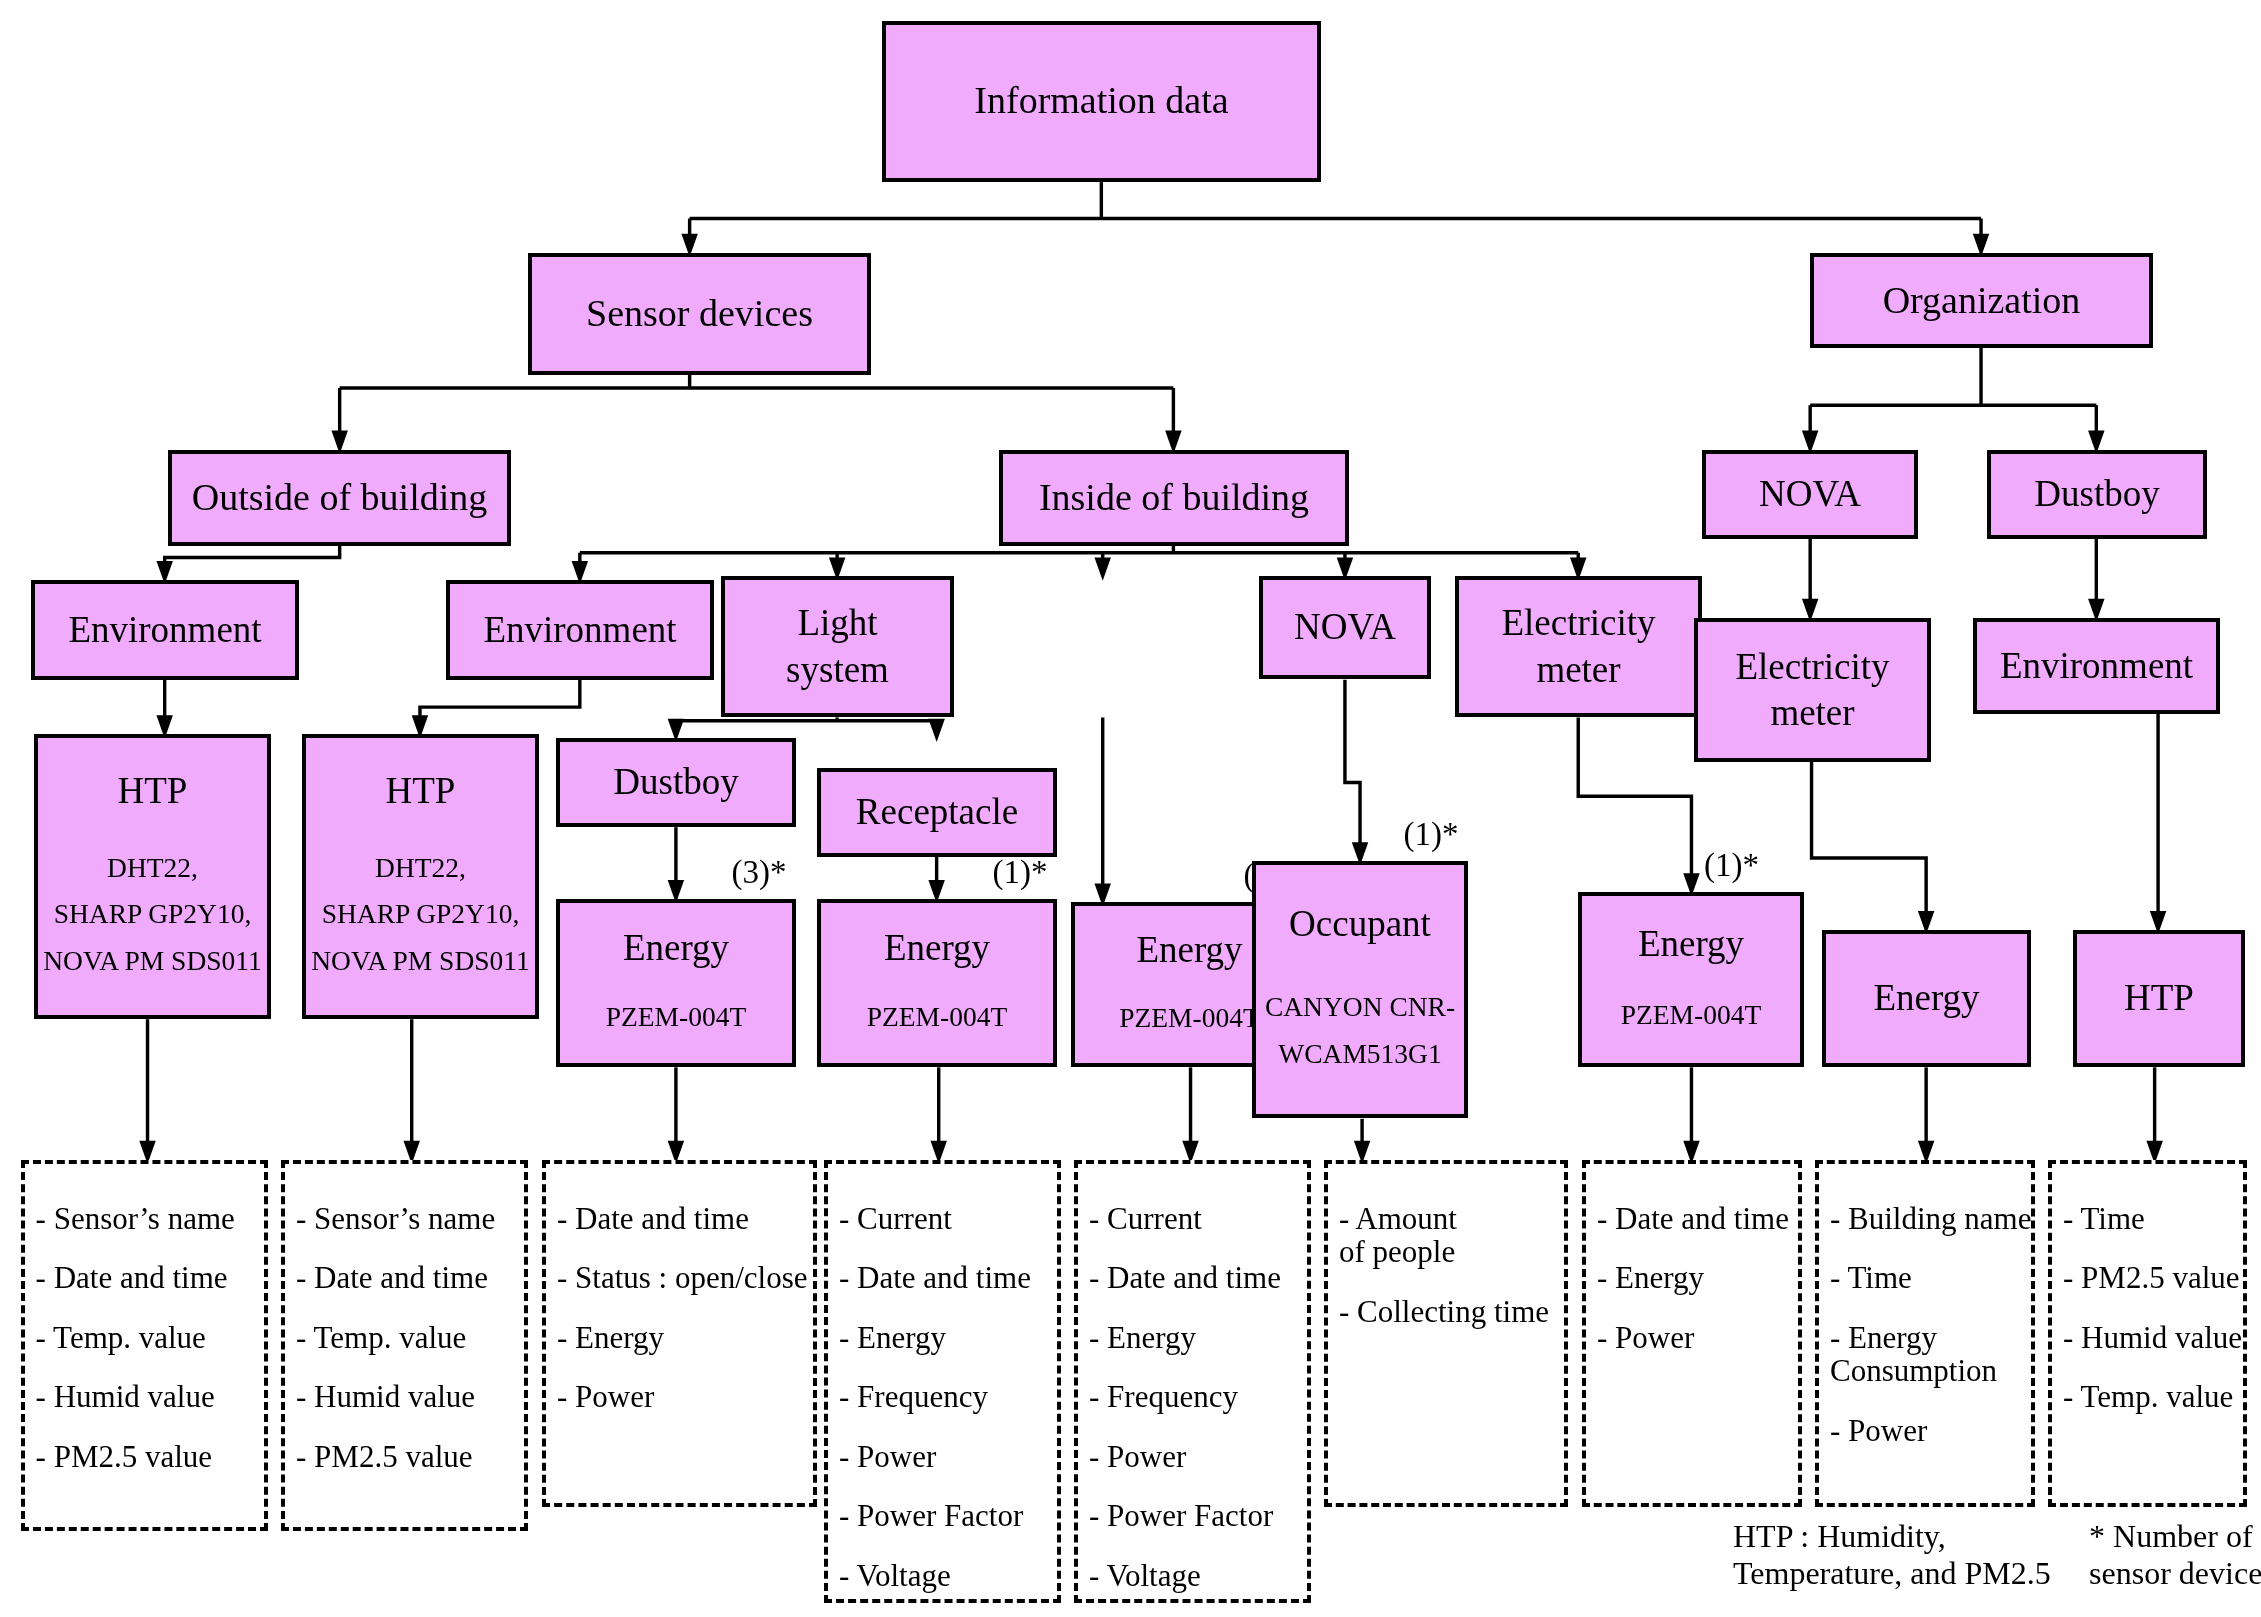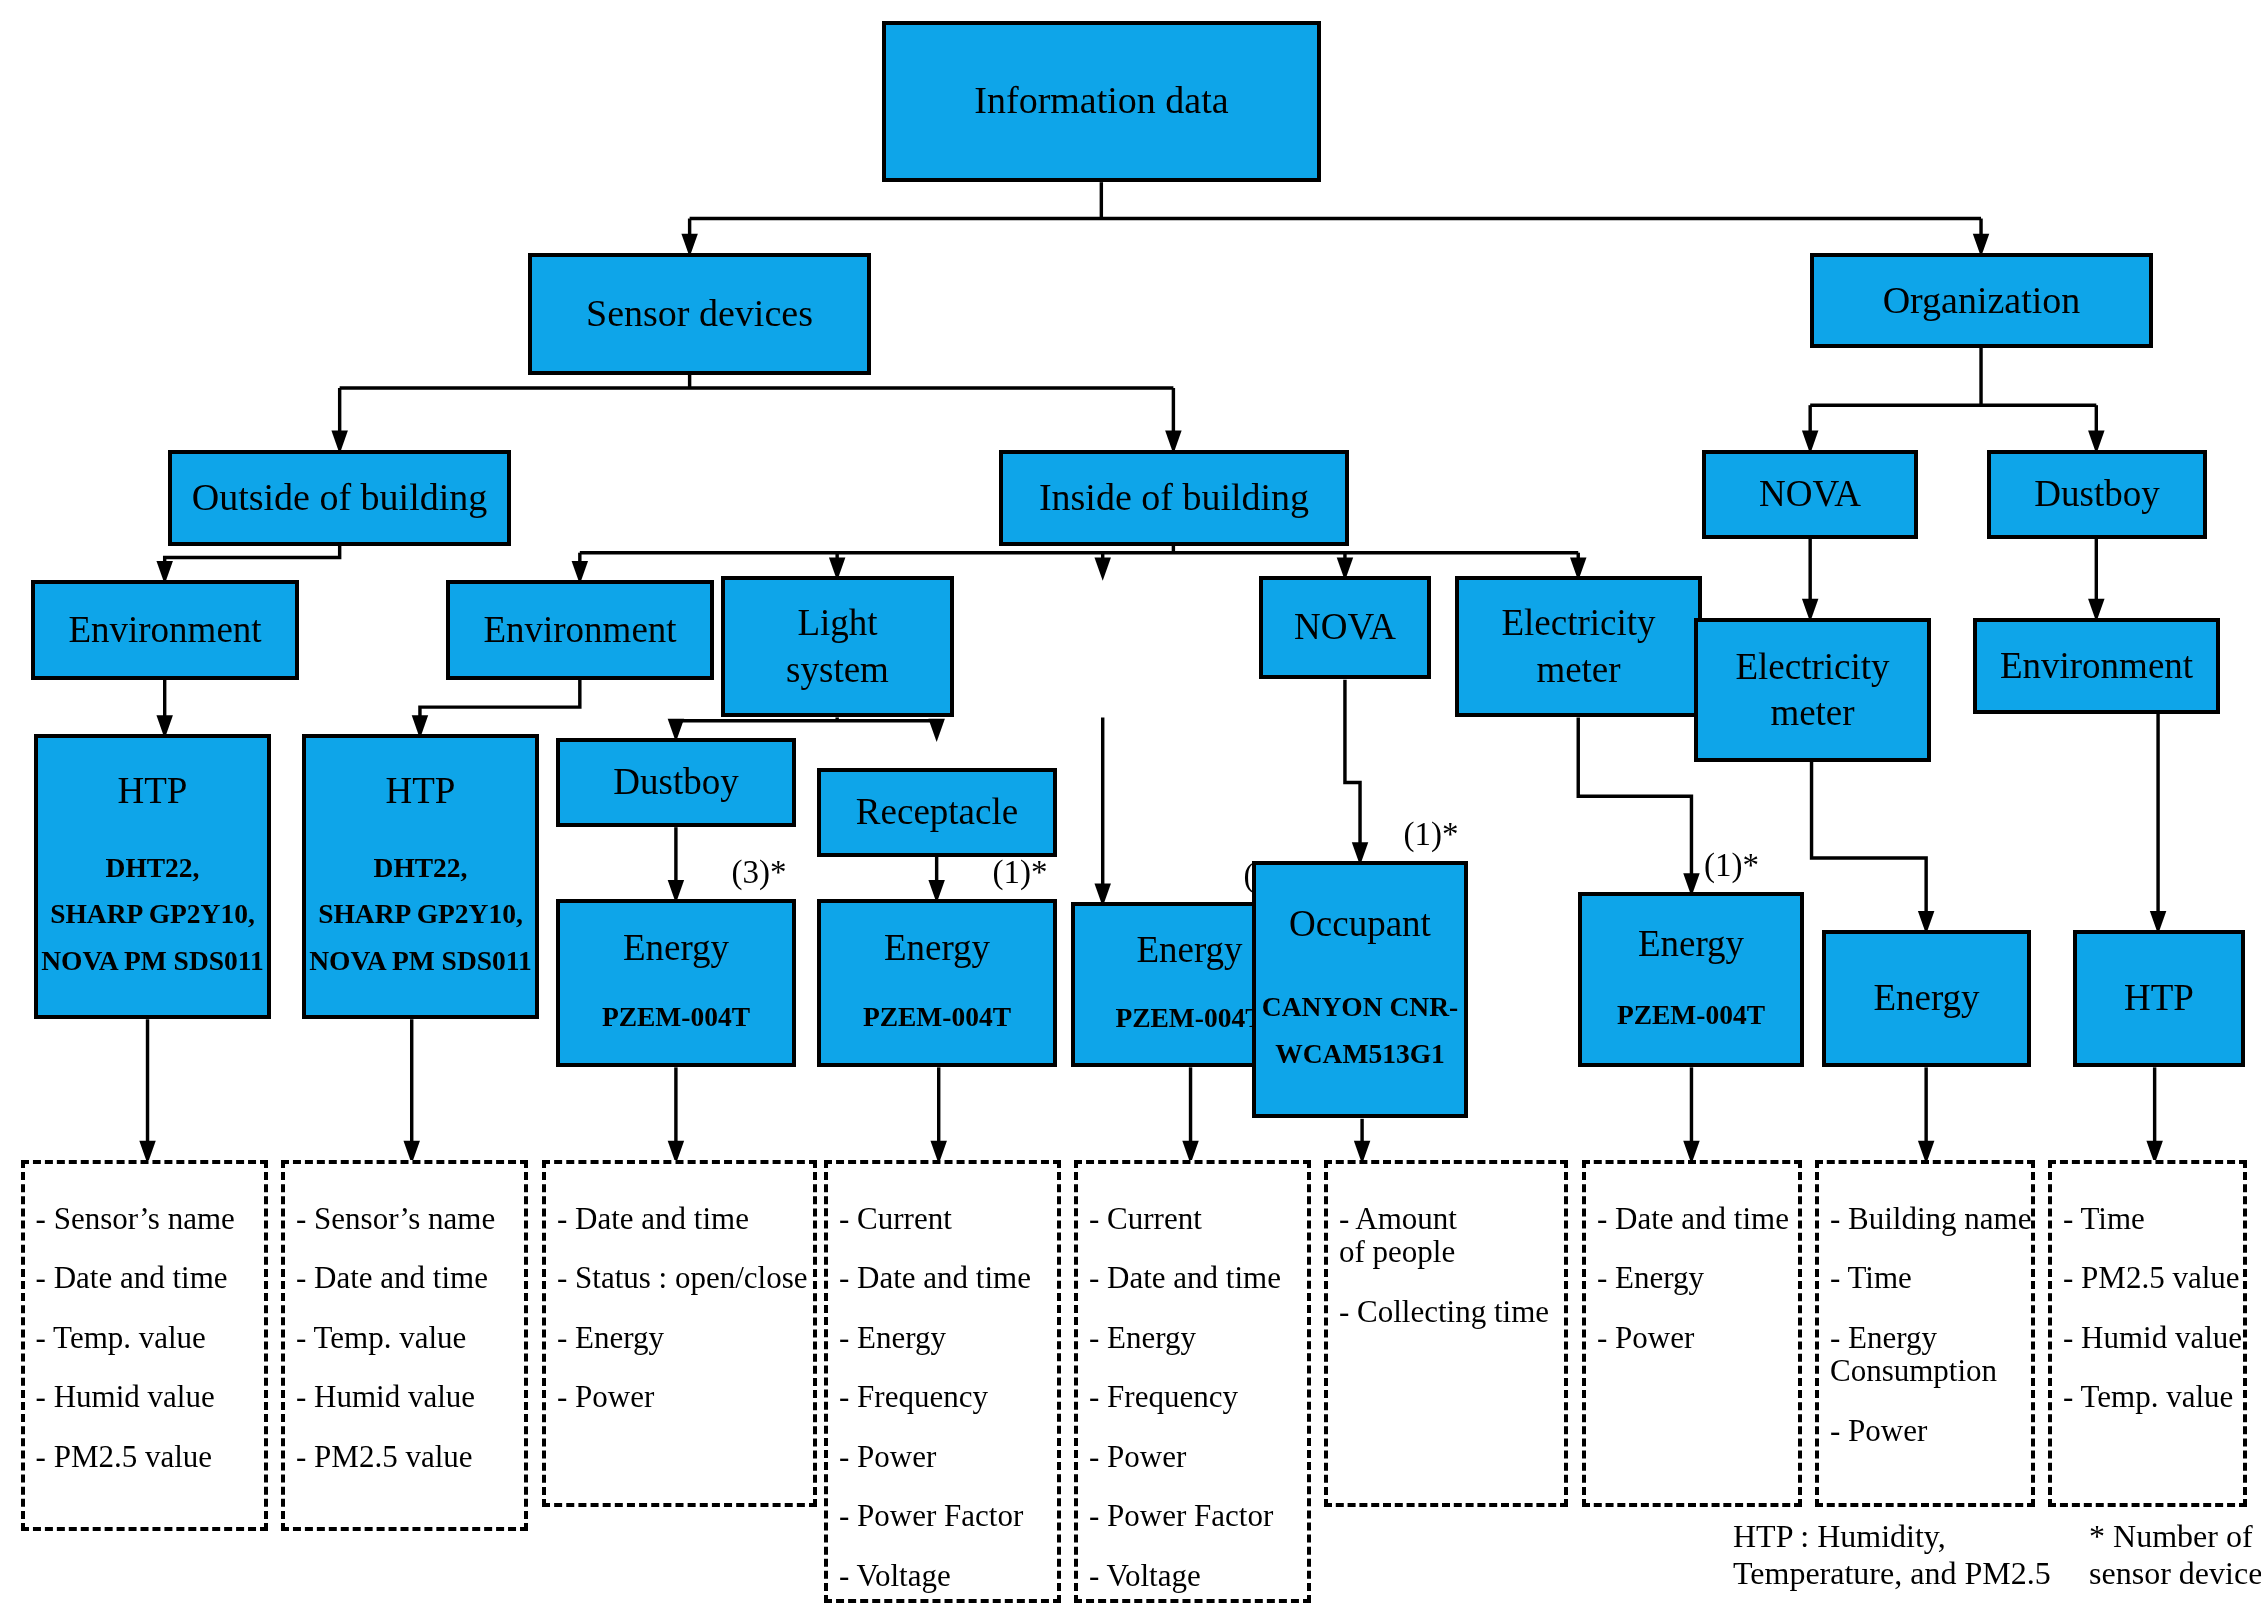--- a/index.html
+++ b/index.html
@@ -4,28 +4,28 @@
 <style>
   * { box-sizing: border-box; }
   body { margin: 0; background: #ffffff; }
   .canvas {
     position: relative; width: 2261px; height: 1618px;
     background: #ffffff; color: #000;
     font-family: "Liberation Serif", serif;
   }
   svg.wires { position: absolute; left: 0; top: 0; width: 2261px; height: 1618px; }
   .node {
-    position: absolute; background: #0ea5e9; border: 4.1px solid #000;
+    position: absolute; background: #f0abfc; border: 4.1px solid #000;
     display: flex; flex-direction: column; justify-content: center;
     text-align: center;
   }
   .node.with-sub { justify-content: space-evenly; }
   .node-title { font-size: 37px; line-height: 1.25; white-space: pre-line; }
   .node.big .node-title { font-size: 38px; }
-  .node-sub { font-size: 27.5px; line-height: 1.7; white-space: pre; font-weight: bold; }
+  .node-sub { font-size: 27.5px; line-height: 1.7; white-space: pre; }
   .badge { position: absolute; top: -49px; right: 5.5px; font-size: 33px; white-space: pre; }
   .badge.inset { right: 41px; }
   .dashed {
     position: absolute; background: #fff; border: 4.1px dashed #000;
     display: flex; flex-direction: column; gap: 26px;
     padding: 38px 8.2px 13.7px 11px; font-size: 31px; line-height: 1.08;
   }
   .li { white-space: pre; }
   .legend { position: absolute; display: flex; flex-direction: row; gap: 25px; font-size: 32px; margin-left: 48px; }
 </style>

